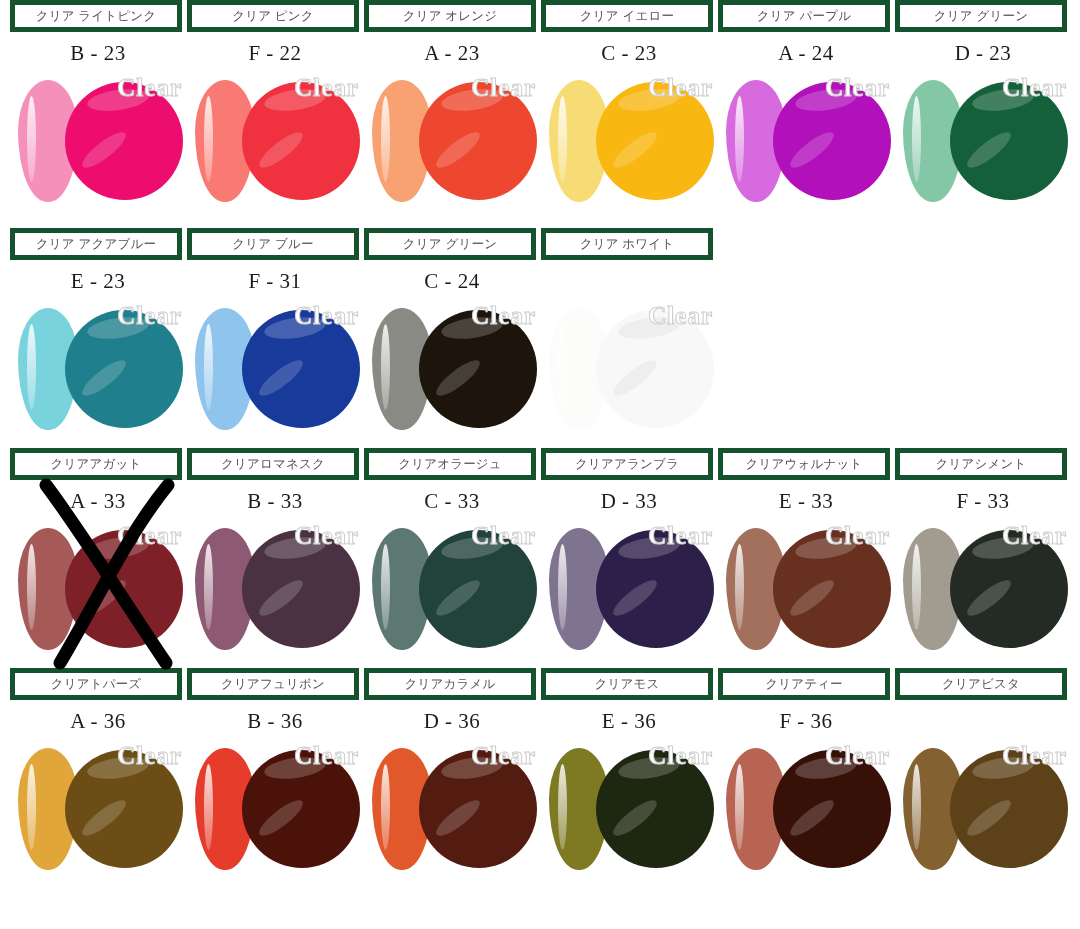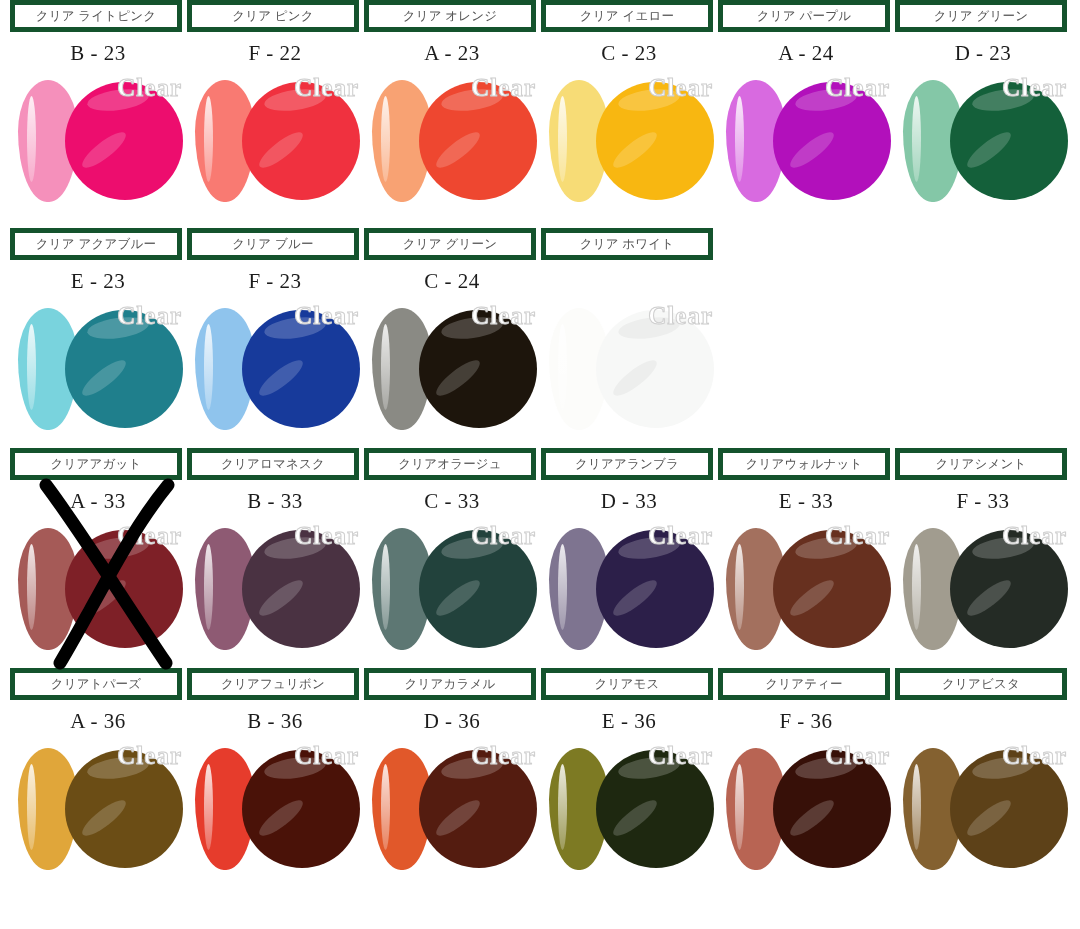--- a/index.html
+++ b/index.html
@@ -139,21 +139,21 @@
     <div class="label-strip">
       <div class="label-box">クリア アクアブルー</div>
       <div class="label-box">クリア ブルー</div>
       <div class="label-box">クリア グリーン</div>
       <div class="label-box">クリア ホワイト</div>
       <div class="label-box empty"></div>
       <div class="label-box empty"></div>
     </div>
     <div class="code-strip">
       <div class="code-cell">E - 23</div>
-      <div class="code-cell">F - 23</div>
+      <div class="code-cell">F - 31</div>
       <div class="code-cell">C - 24</div>
       <div class="code-cell"></div>
       <div class="code-cell"></div>
     </div>
     <div class="swatch-strip">
       <div class="swatch-cell">
         <div class="drop" style="background: rgb(121, 211, 221);"></div>
         <div class="blob" style="background: rgb(31, 127, 140);"></div>
         <div class="watermark">Clear</div>
       </div>

